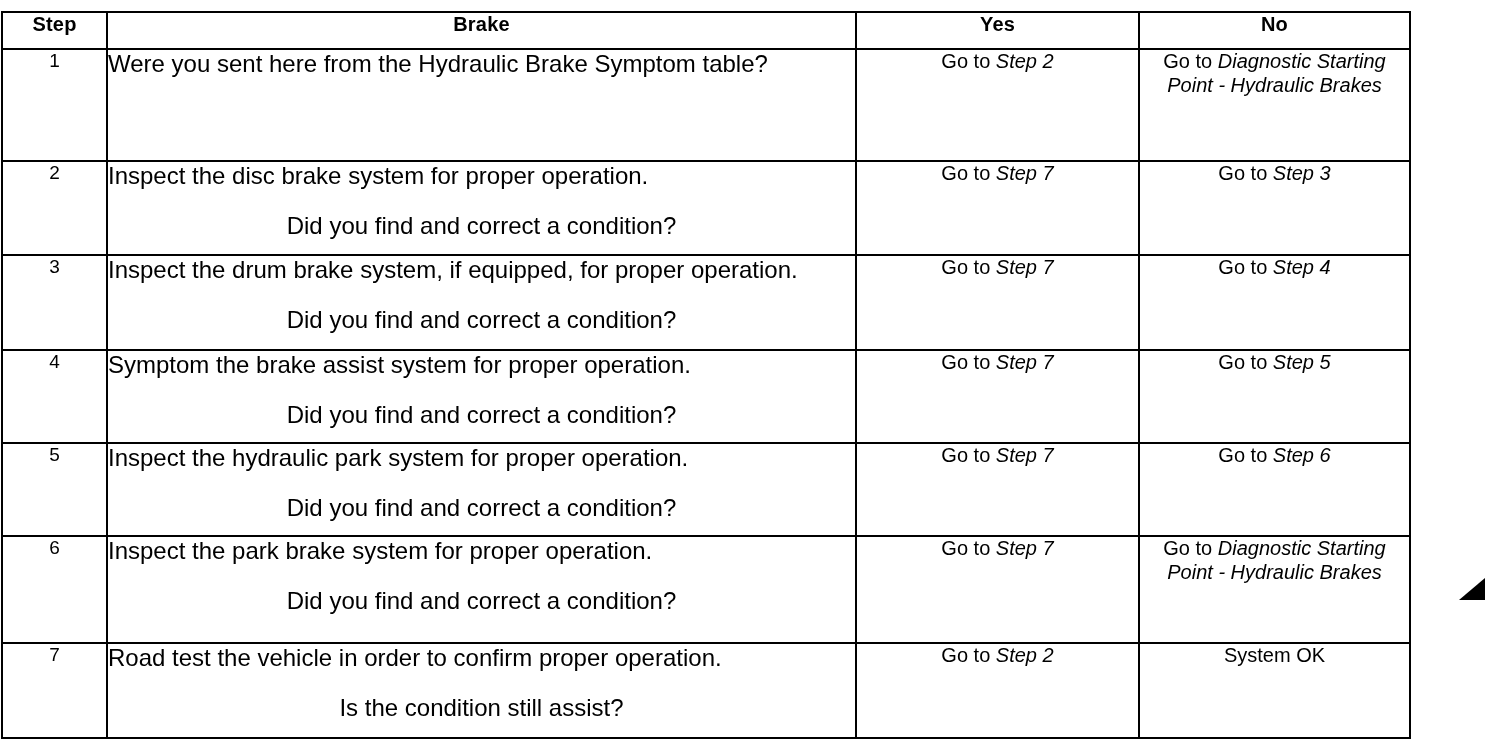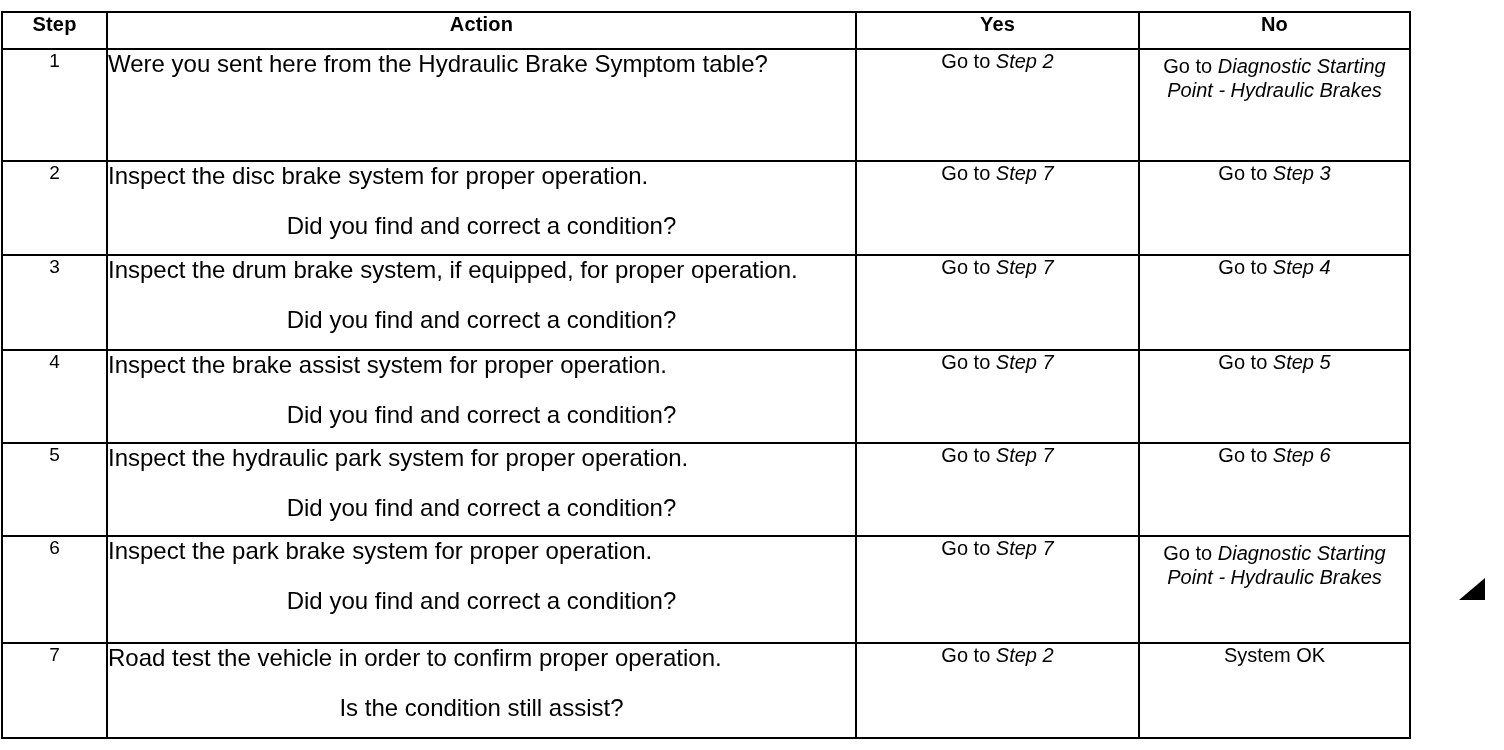--- a/index.html
+++ b/index.html
@@ -90,21 +90,20 @@
     box-sizing: border-box;
     padding-bottom: 6px;
   }
   td.ans .block-top {
     display: flex;
     flex-direction: column;
     justify-content: flex-start;
     align-items: center;
     height: 100%;
     box-sizing: border-box;
-    padding-top: 5px;
   }
 
   .ital { font-style: italic; }
 
   
   .artifact {
     position: absolute;
     left: 1459px;
     top: 578px;
     width: 0;
@@ -121,21 +120,21 @@
   <table class="diag">
     <colgroup>
       <col class="c-step">
       <col class="c-action">
       <col class="c-yes">
       <col class="c-no">
     </colgroup>
     <thead>
       <tr>
         <th>Step</th>
-        <th>Action</th>
+        <th>Brake</th>
         <th>Yes</th>
         <th>No</th>
       </tr>
     </thead>
     <tbody id="tbody">
         <tr style="height: 112px;">
           <td class="step">1</td>
           <td class="action">
             <span class="ln1">Were you sent here from the Hydraulic Brake Symptom table?</span>
           </td>
@@ -180,21 +179,21 @@
           </td>
           <td class="ans">
             <div class="block-bottom">
               <div><span>Go to </span><span class="ital">Step 4</span></div>
             </div>
           </td>
         </tr>
         <tr style="height: 93px;">
           <td class="step">4</td>
           <td class="action">
-            <span class="ln1">Inspect the brake assist system for proper operation.</span>
+            <span class="ln1">Symptom the brake assist system for proper operation.</span>
             <span class="ln2">Did you find and correct a condition?</span>
           </td>
           <td class="ans">
             <div class="block-bottom">
               <div><span>Go to </span><span class="ital">Step 7</span></div>
             </div>
           </td>
           <td class="ans">
             <div class="block-bottom">
               <div><span>Go to </span><span class="ital">Step 5</span></div>

